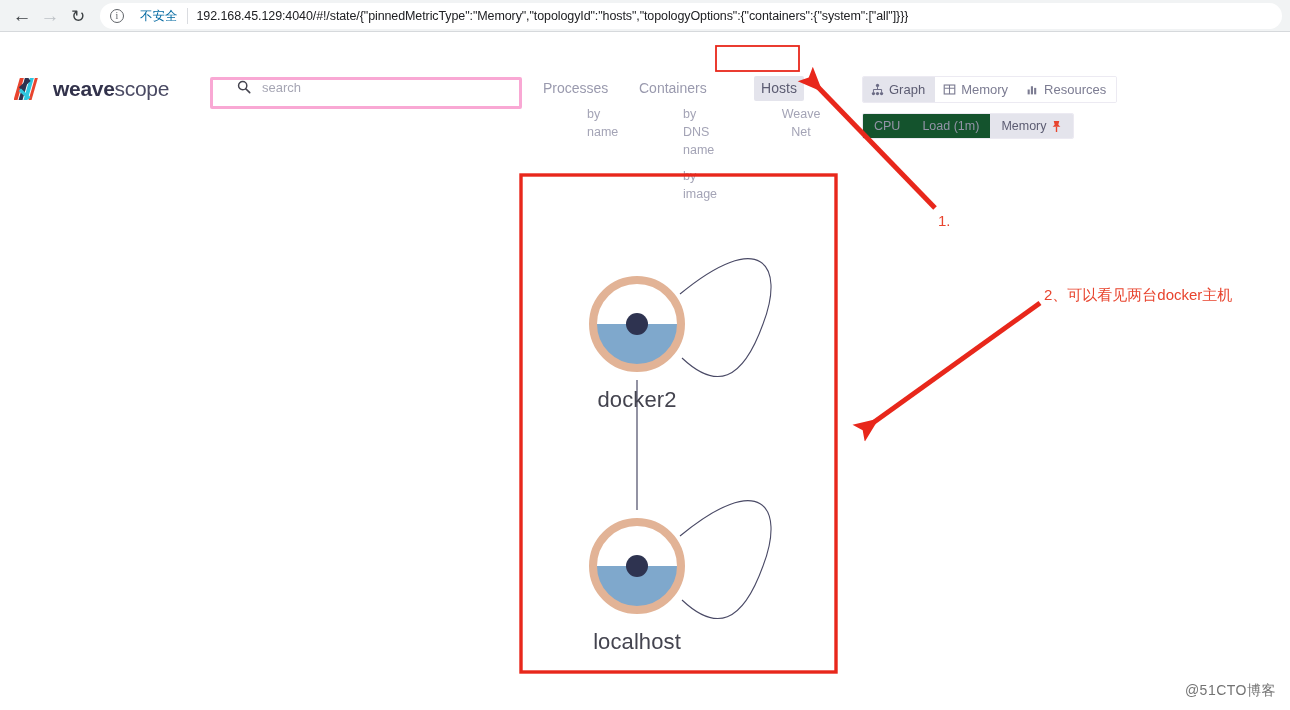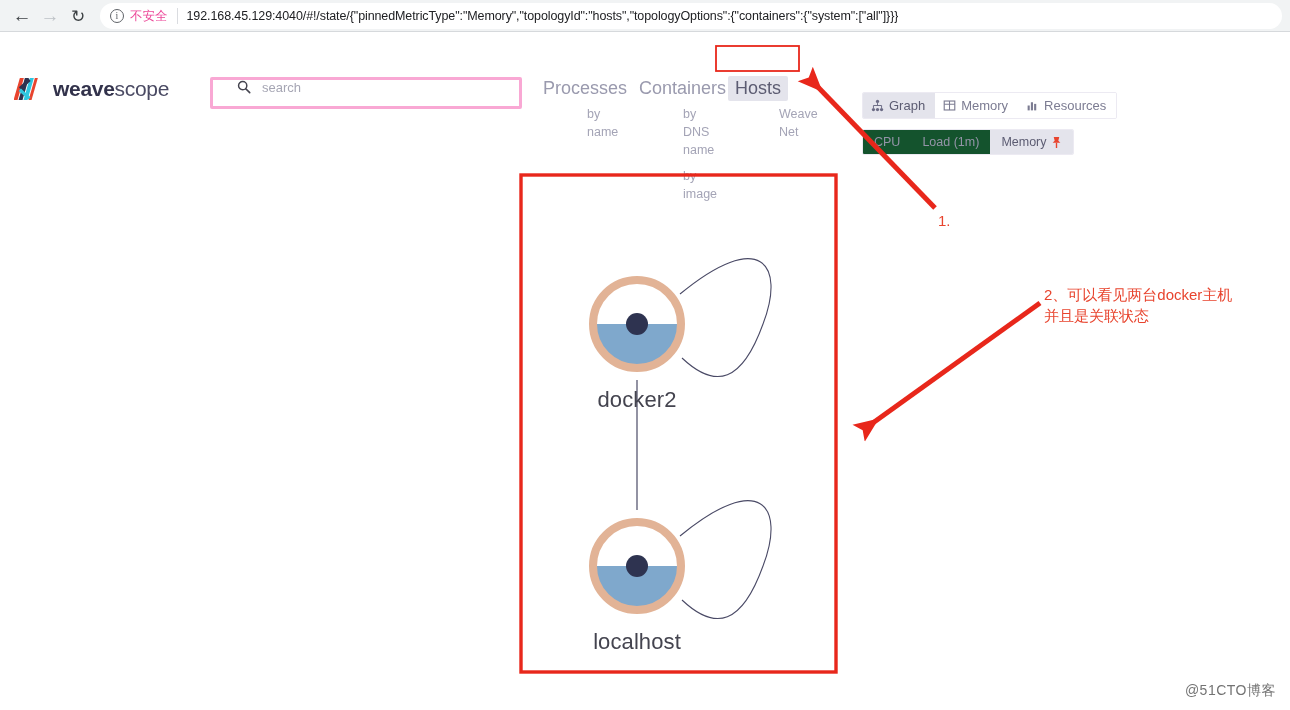--- a/index.html
+++ b/index.html
@@ -56,22 +56,22 @@
     border-radius: 50%;
     display: flex; align-items: center; justify-content: center;
     font-size: 10px;
     color: #5f6368;
     font-family: "Liberation Serif", serif;
     flex: 0 0 auto;
     line-height: 1;
   }
   #security-label {
     font-size: 12.5px;
-    color: #ec4899;
-    margin-left: 6px;
+    color: #0369a1;
+    margin-left: 16px;
     white-space: nowrap;
   }
   #omnibox-divider {
     width: 1px; height: 16px;
     background: #dadce0;
     margin: 0 9px;
     flex: 0 0 auto;
   }
   #url-text {
     font-size: 12.5px;
@@ -141,23 +141,23 @@
   #search-input::placeholder { color: #a6a6b4; }
 
   
   #topology-nav {
     position: absolute;
     left: 536px; top: 44px;
     display: flex;
     gap: 0;
   }
   .topo-group { width: 96px; }
-  .topo-group.hosts { width: 102px; }
+  .topo-group.hosts { width: 102px; text-align: center; }
   .topo-main {
-    font-size: 18px;
+    font-size: 14px;
     color: #9a9aae;
     padding: 4px 7px;
     display: inline-block;
     border-radius: 2px;
     line-height: 17px;
   }
   .topo-main.active {
     background: #e4e4ec;
     color: #5c5c72;
   }
@@ -166,21 +166,21 @@
     color: #a4a4b6;
     padding: 4px 7px;
     display: block;
     line-height: 18px;
     margin-left: 44px;
   }
 
   
   #view-controls {
     position: absolute;
-    left: 862px; top: 44px; margin-top: 16px;
+    left: 862px; top: 44px;
   }
   #view-modes {
     display: flex;
     border: 1px solid #eceaf2;
     border-radius: 2px;
     overflow: hidden;
     width: fit-content;
   }
   .view-mode {
     font-size: 13px;
@@ -413,16 +413,15 @@
   <rect x="716" y="46" width="83" height="25" fill="none" stroke="#e8271b" stroke-width="1.8"></rect>
 
   <line x1="935" y1="208" x2="815" y2="84" stroke="#e8271b" stroke-width="5" marker-end="url(#arrowhead)"></line>
 
   <line x1="1040" y1="303" x2="870" y2="425" stroke="#e8271b" stroke-width="5" marker-end="url(#arrowhead)"></line>
 </svg>
 
 <div id="ann-text-1">1.</div>
 <div id="ann-text-2">
   <div>2、可以看见两台docker主机</div>
-  <div>并且是关联状态</div>
 </div>
 
 <div id="watermark">@51CTO博客</div>
 
 </body></html>

